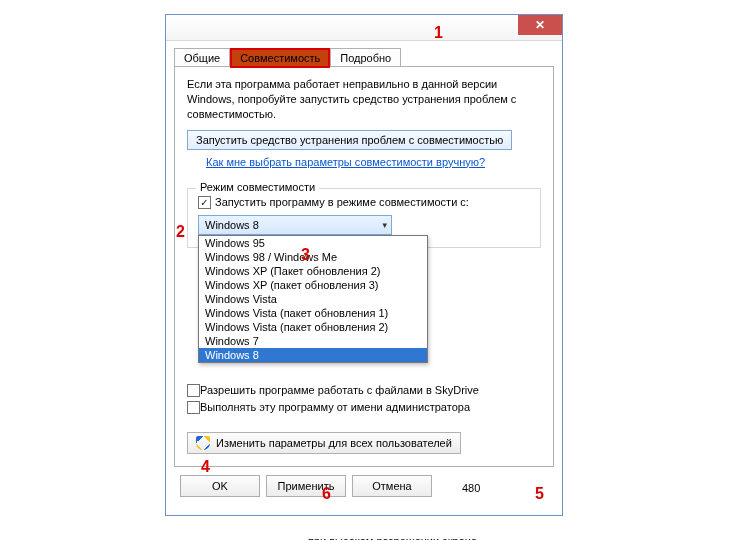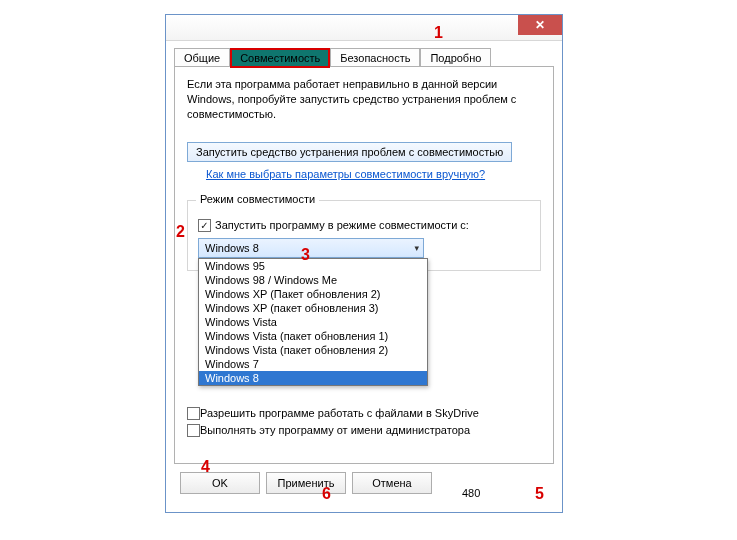--- a/index.html
+++ b/index.html
@@ -51,54 +51,53 @@
     border: 1px solid #b1b1b1;
     border-bottom: none;
     background: #fdfdfd;
     padding: 3px 9px;
     margin-right: 0px;
     position: relative;
     z-index: 1;
     cursor: default;
   }
   .tab.active {
-    background: #0f766e;
+    background: #c2410c;
     z-index: 3;
     border-bottom: 1px solid #fff;
     margin-bottom: -1px;
   }
   .tab.highlight { border: 2px solid #d80000; padding: 2px 8px; }
   .panel {
     border: 1px solid #b1b1b1;
     padding: 10px 12px 12px 12px;
     position: relative;
     z-index: 2;
     background: #fff;
   }
   .intro { margin-bottom: 8px; line-height: 1.35; }
   .troubleshoot-btn {
     display: inline-block;
     border: 1px solid #7ea9d6;
     background: linear-gradient(#f4f9ff,#e3eefc);
     padding: 3px 8px;
     margin-bottom: 6px;
     cursor: default;
-    margin-top: 12px;
   }
   .link {
     color: #0b57d0;
     text-decoration: underline;
     margin-bottom: 10px;
     display: inline-block;
     cursor: pointer;
     padding-left: 19px;
   }
   .group {
     border: 1px solid #d6d6d6;
-    padding: 18px 10px 12px 10px;
+    padding: 7px 10px 12px 10px;
     margin: 10px 0 8px 0;
     position: relative;
   }
   .group-legend {
     position: absolute;
     top: -8px; left: 8px;
     background: #fff;
     padding: 0 4px;
   }
   .checkline {
@@ -110,21 +109,21 @@
   .chk {
     width: 13px; height: 13px;
     border: 1px solid #707070;
     background: #fff;
     display: inline-flex;
     align-items: center;
     justify-content: center;
     font-size: 10px;
     color: #1a1a1a;
   }
-  .combo-wrap { position: relative; width: 226px; }
+  .combo-wrap { position: relative; width: 194px; }
   .combo {
     border: 1px solid #7ea9d6;
     background: linear-gradient(#eaf3ff,#d5e8ff);
     height: 20px;
     display: flex;
     align-items: center;
     justify-content: space-between;
     padding: 0 4px 0 6px;
     cursor: default;
   }
@@ -144,21 +143,21 @@
     white-space: nowrap;
   }
   .dropdown .opt.sel {
     background: #2f77d1;
     color: #fff;
   }
   .settings-area { position: relative; }
   .frag480 {
     position: absolute;
     left: 275px;
-    top: 80px;
+    top: 98px;
   }
   .frag-multi {
     position: absolute;
     left: 121px; top: 107px;
     width: 210px;
     line-height: 1.35;
     margin-top: 43px;
   }
   .cb-sky, .cb-admin {
     display: flex;
@@ -235,21 +234,20 @@
   <div class="titlebar">
     <div class="close-btn">
       <span>✕</span>
     </div>
   </div>
 
   <div class="client">
     <div class="tabstrip">
       <div class="tab">Общие</div>
       <div class="tab active highlight">Совместимость</div>
-      <div class="tab">Безопасность</div>
       <div class="tab">Подробно</div>
     </div>
 
     <div class="panel">
       <div class="intro">Если эта программа работает неправильно в данной версии Windows, попробуйте запустить средство устранения проблем с совместимостью.</div>
 
       <div class="troubleshoot-btn">Запустить средство устранения проблем с совместимостью</div>
 
       <div><a class="link">Как мне выбрать параметры совместимости вручную?</a></div>
 
@@ -290,20 +288,24 @@
         </div>
 
         <div class="cb-admin">
           <span class="chk"></span>
           <span>Выполнять эту программу от имени администратора</span>
         </div>
       </div>
 
       <div style="height:14px"></div>
 
+      <div class="all-users-btn">
+        <span class="shield"></span>
+        <span>Изменить параметры для всех пользователей</span>
+      </div>
     </div>
 
     <div class="footer">
       <div class="btn">OK</div>
       <div class="btn">Применить</div>
       <div class="btn">Отмена</div>
     </div>
   </div>
 </div>
 

